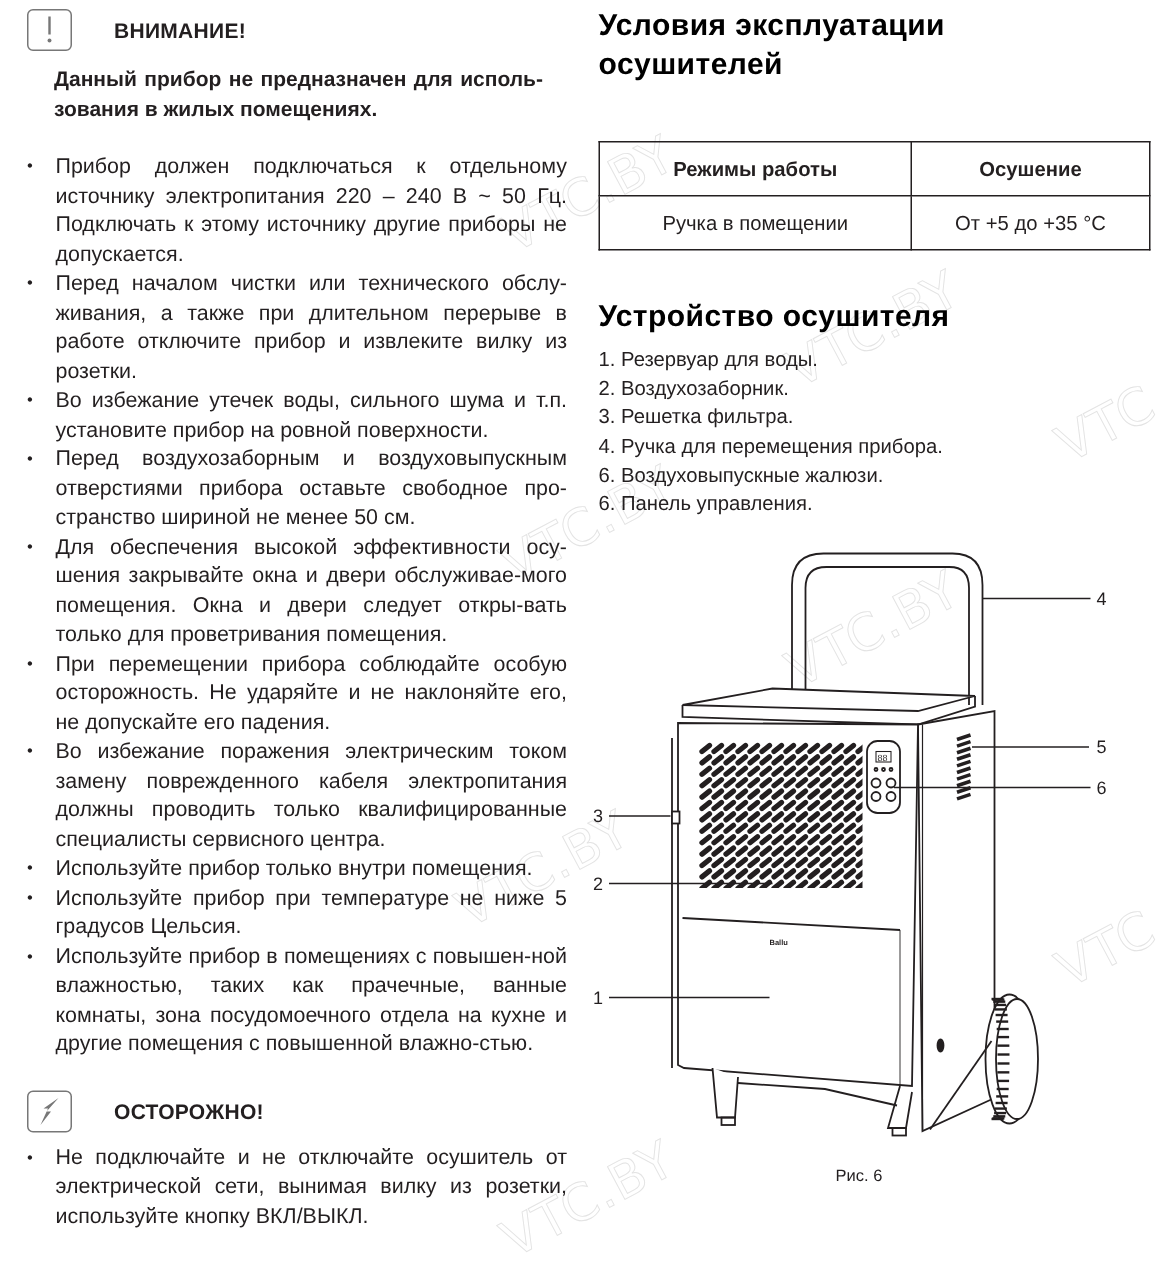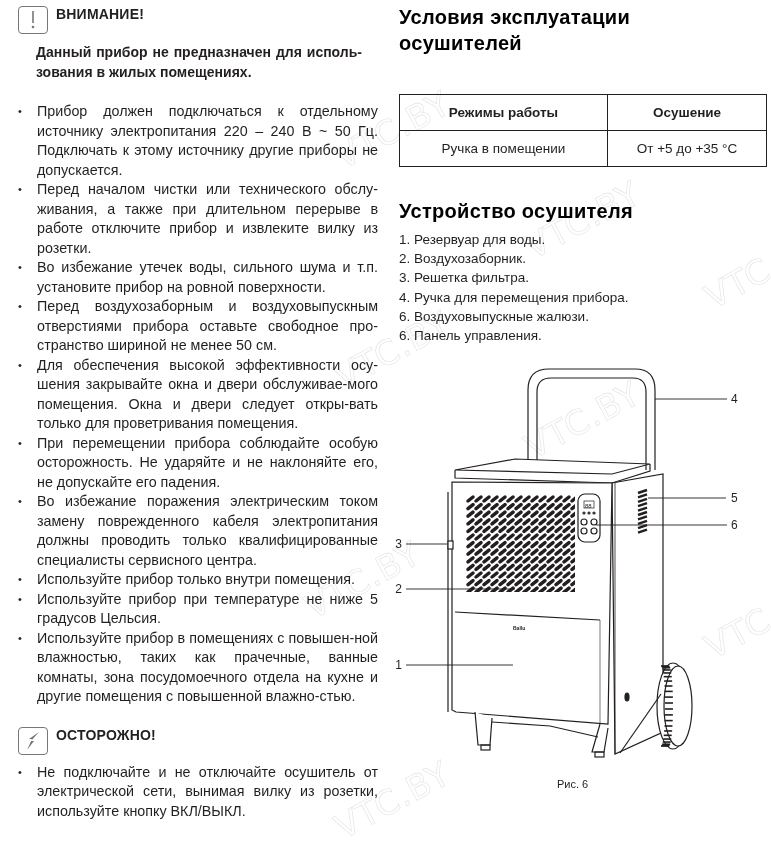--- a/index.html
+++ b/index.html
@@ -1,20 +1,20 @@
 <!DOCTYPE html>
 <html><head>
 <meta charset="utf-8">
 <style>
   html,body{margin:0;padding:0;background:#fff;}
   body{width:771px;height:851px;position:relative;overflow:hidden;font-family:"Liberation Sans","DejaVu Sans",sans-serif;color:#231f20;}
   .wm{position:absolute;font-size:34px;color:transparent;-webkit-text-stroke:0.6px #e3e3e3;transform:rotate(-28deg);font-family:"DejaVu Sans",sans-serif;pointer-events:none;letter-spacing:1px;}
   .left{position:absolute;left:18px;top:6px;width:360px;}
   .iconbox{width:30px;height:28px;border:1.5px solid #777;border-radius:4px;box-sizing:border-box;display:inline-flex;align-items:center;justify-content:center;vertical-align:bottom;}
-  .warnhead{display:flex;align-items:flex-start;gap:8px;}
+  .warnhead{display:flex;align-items:center;gap:28px;}
   .warnhead .t{font-weight:bold;font-size:14px;letter-spacing:0.2px;}
   .lead{font-weight:bold;font-size:14px;line-height:20px;margin:8px 16px 0 18px;text-align:justify;}
   ul.bl{list-style:none;margin:20px 0 0 0;padding:0;}
   ul.bl li{position:relative;padding-left:19px;font-size:14.3px;line-height:19.5px;text-align:justify;}
   ul.bl li::before{content:"•";position:absolute;left:0;top:0;font-size:11px;}
   .right{position:absolute;left:399px;top:4px;width:360px;}
   h2{font-size:20px;line-height:26px;color:#000000;margin:0;font-weight:bold;letter-spacing:0.3px;}
   table{border-collapse:collapse;margin-top:38px;width:368px;}
   td,th{border:1.2px solid #231f20;font-size:13.5px;height:33px;text-align:center;}
   th{font-weight:bold;}

